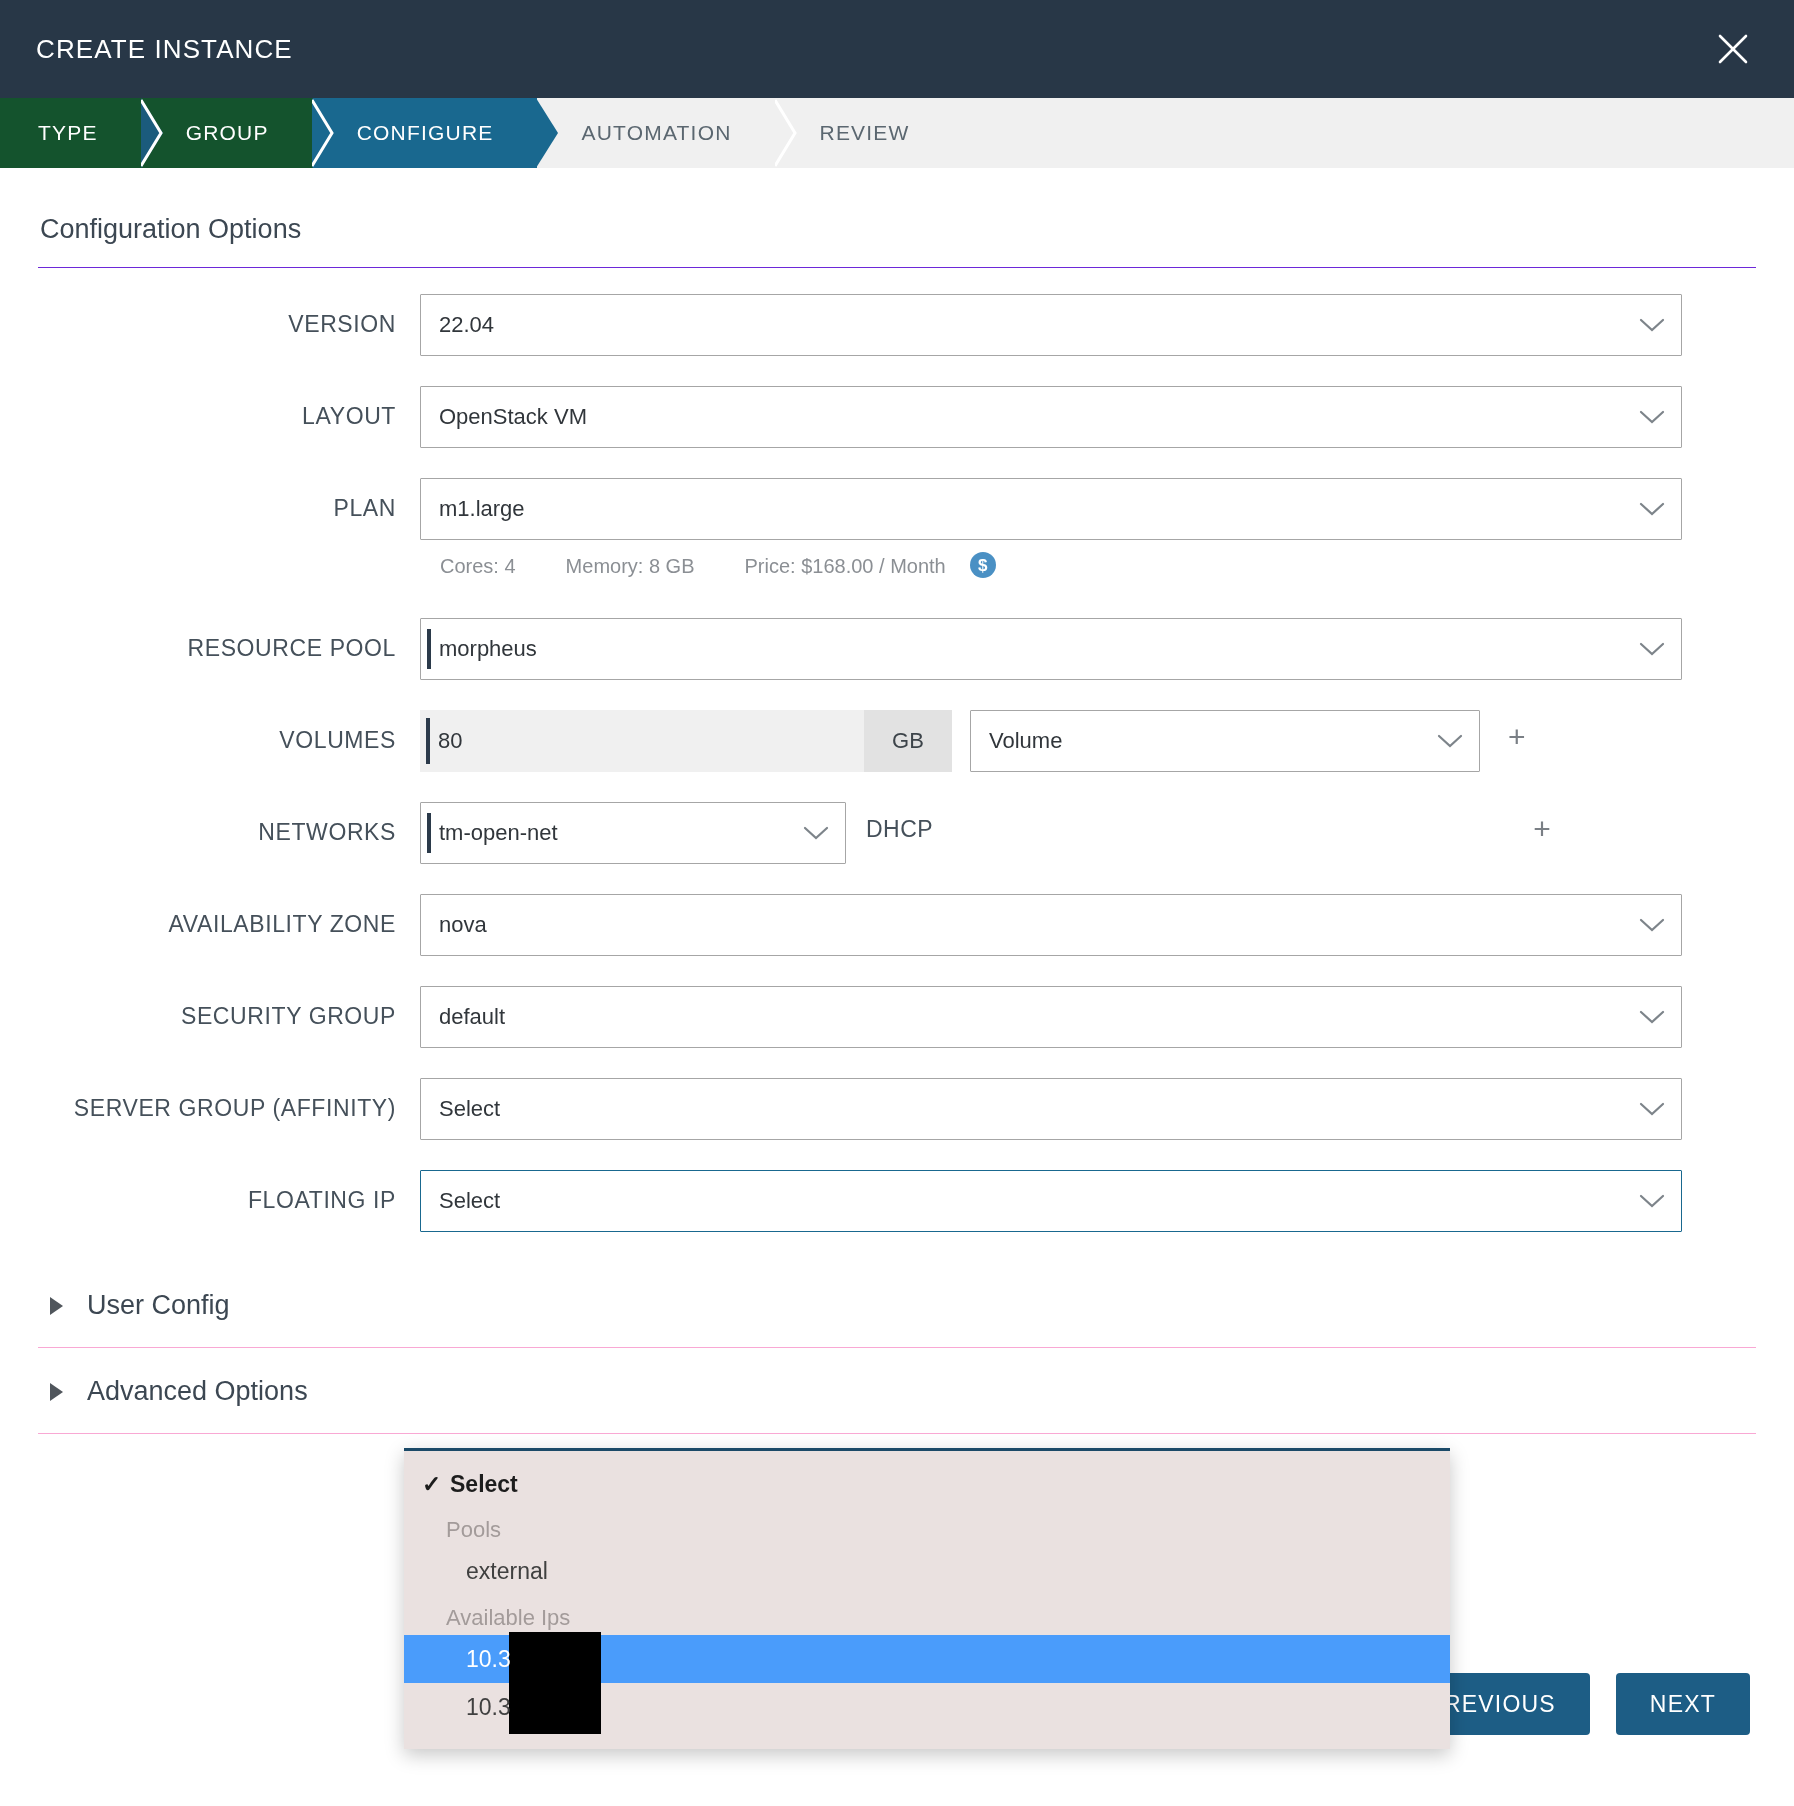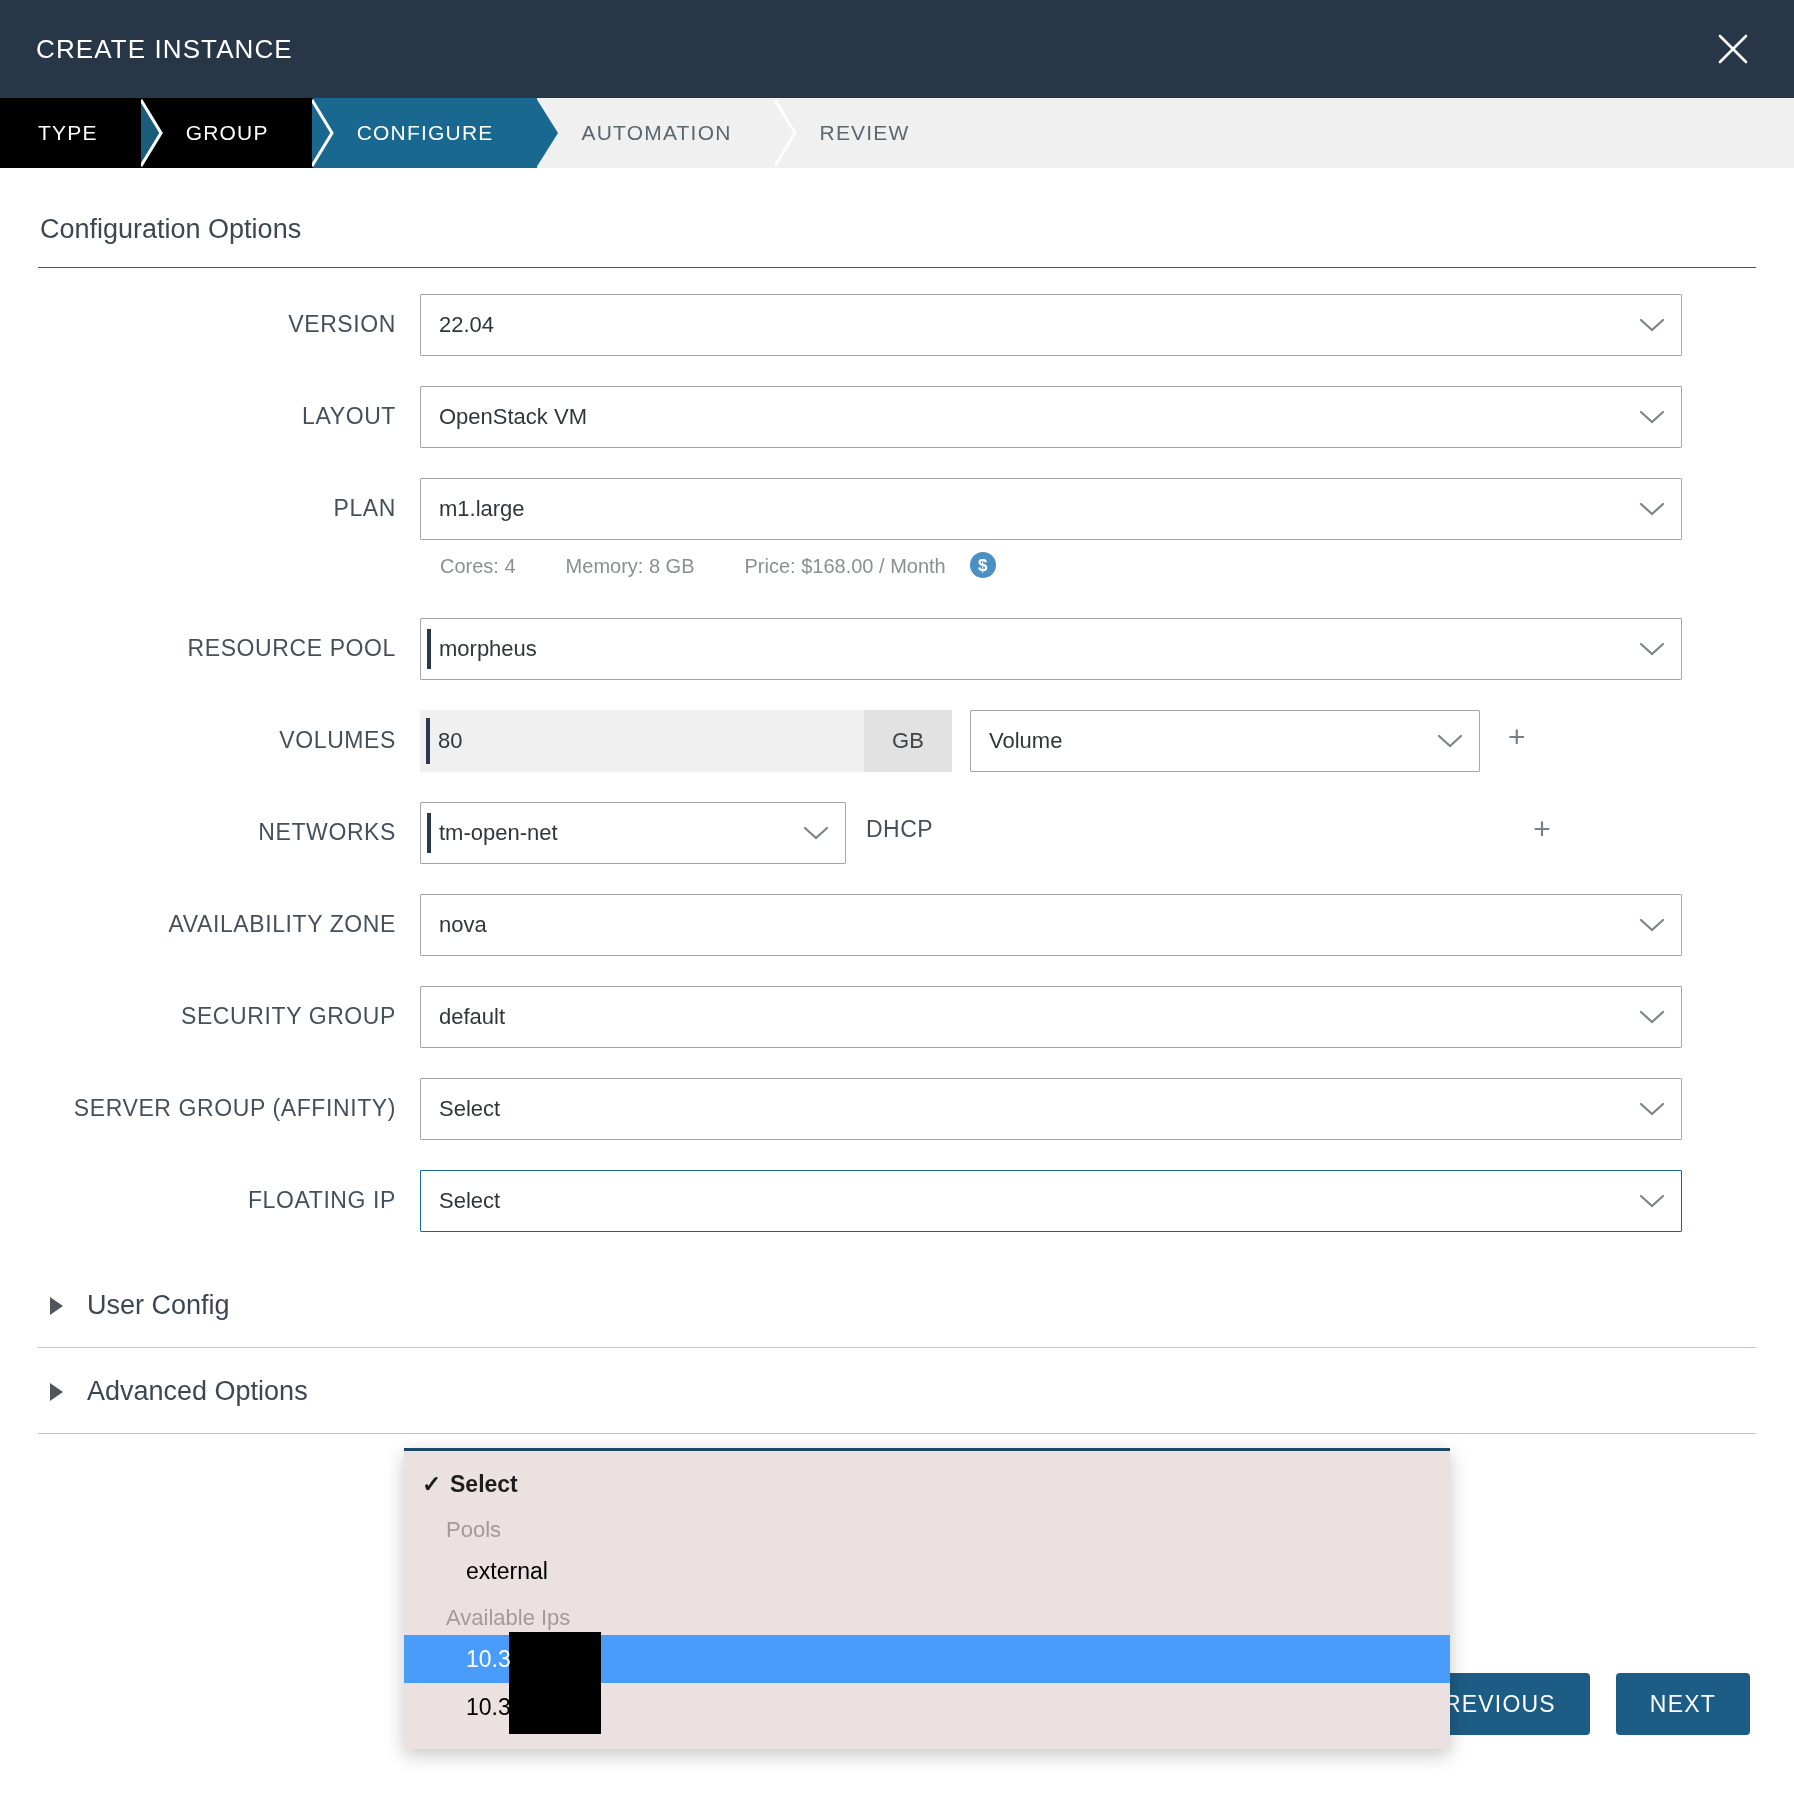--- a/index.html
+++ b/index.html
@@ -67,21 +67,21 @@
     color: #5b6770;
     font-size: 21px;
     letter-spacing: 1.2px;
     padding-left: 44px;
     padding-right: 44px;
     background: #f0f0f0;
     cursor: pointer;
     white-space: nowrap;
   }
   .step.done {
-    background: #000000;
+    background: #14532d;
     color: #ffffff;
   }
   .step.active {
     background: #19688f;
     color: #ffffff;
   }
   .step .arrow {
     position: absolute;
     right: -21px;
     top: 0;
@@ -303,21 +303,21 @@
     font-size: 22px;
     color: #a39b9a;
     cursor: default;
   }
   .dd-option {
     display: flex;
     align-items: center;
     height: 48px;
     padding-left: 62px;
     font-size: 23px;
-    color: #000000;
+    color: #404040;
     cursor: pointer;
   }
   .dd-option.highlight {
     background: #4a9cfb;
     color: #ffffff;
   }
   .redact {
     display: inline-block;
     width: 92px;
     height: 54px;

